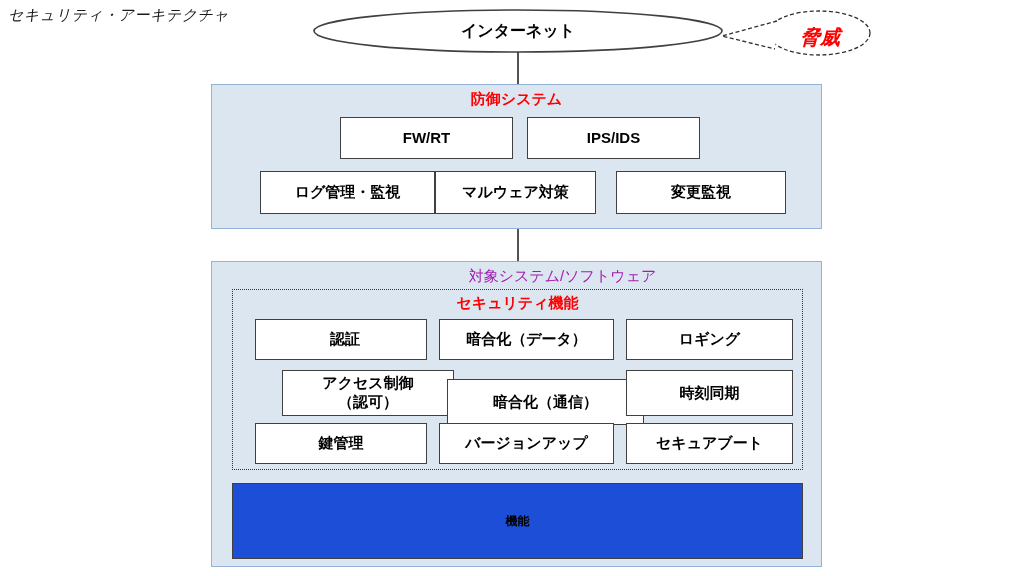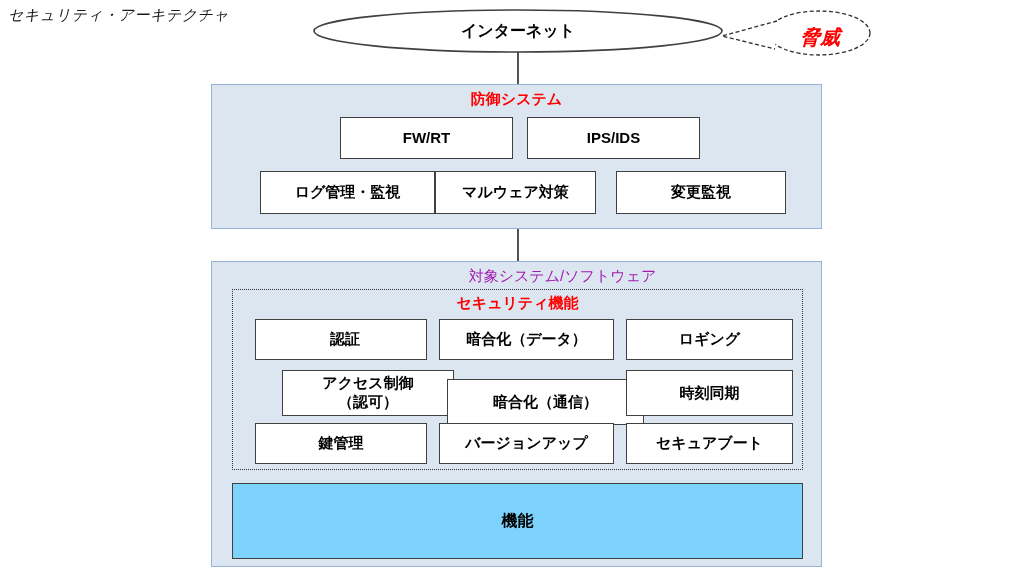--- a/index.html
+++ b/index.html
@@ -38,23 +38,23 @@
     font-size:15px; font-weight:bold; text-align:center; white-space:pre-line;
     line-height:1.25; color:#000;
   }
 
   .dotted-box {
     position:absolute; left:20px; top:27px; width:571px; height:181px;
     border:1.5px dotted #333333; box-sizing:border-box;
   }
   .function-bar {
     position:absolute; left:20px; top:221px; width:571px; height:76px;
-    background:#7dd3fc; border:1.5px solid #404040; box-sizing:border-box;
+    background:#1d4ed8; border:1.5px solid #404040; box-sizing:border-box;
     display:flex; align-items:center; justify-content:center;
-    font-size:16px; font-weight:bold; color:#000;font-family:Liberation Serif, serif;
+    font-size:12px; font-weight:bold; color:#000;font-family:Liberation Serif, serif;
   }
 </style>
 </head>
 <body>
 
 <div class="canvas">
 
   <svg class="shapes" viewBox="0 0 1024 576">
 
     <line x1="518" y1="50" x2="518" y2="85" stroke="#404040" stroke-width="1.8"></line>

